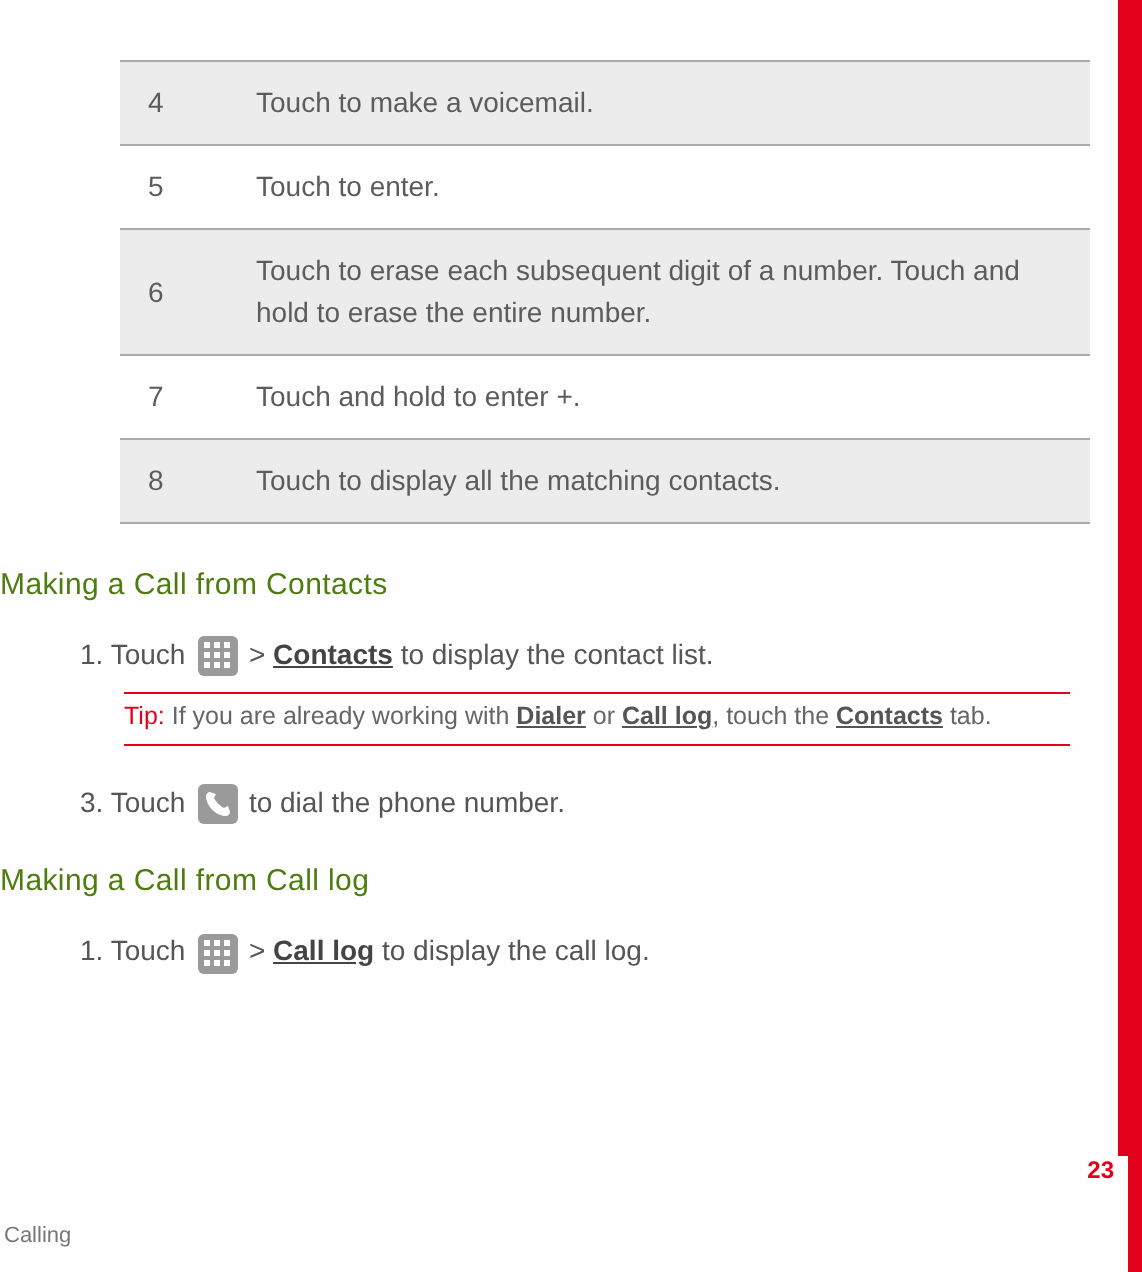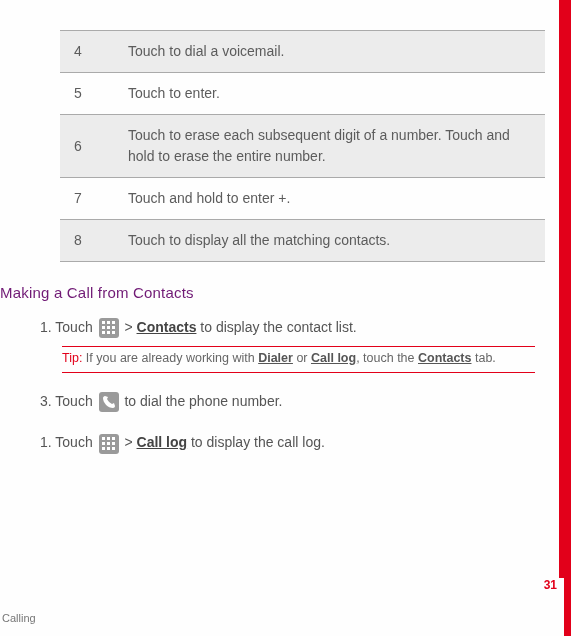--- a/index.html
+++ b/index.html
@@ -53,21 +53,21 @@
     color: #5c5c5c;
     line-height: 1.5;
     vertical-align: middle;
   }
   table tr:nth-child(odd) td { background: #ececec; }
   table tr:nth-child(even) td { background: #fefefe; }
   table td:first-child { width: 54px; }
   h2 {
     font-size: 15px;
     font-weight: normal;
-    color: #701a75;
+    color: #4d7c0f;
     margin: 0 0 16px 0;
     letter-spacing: 0.2px;
   }
   .steps { margin-left: 40px; margin-bottom: 20px; }
   .step {
     font-size: 14px;
     color: #555;
     margin-bottom: 14px;
     line-height: 1.5;
   }
@@ -101,29 +101,29 @@
     bottom: 12px;
     font-size: 11px;
     color: #777;
   }
 </style>
 </head>
 <body>
 
 <div class="vbar-full"></div>
 <div class="vbar-narrow"></div>
-<div class="page-number">31</div>
+<div class="page-number">23</div>
 
 <div class="content">
 
   <table>
     <tbody>
         <tr>
           <td>4</td>
-          <td>Touch to dial a voicemail.</td>
+          <td>Touch to make a voicemail.</td>
         </tr>
     <tr>
           <td>5</td>
           <td>Touch to enter.</td>
         </tr>
     <tr>
           <td>6</td>
           <td>Touch to erase each subsequent digit of a number. Touch and hold to erase the entire number.</td>
         </tr>
     <tr>
@@ -167,20 +167,21 @@
       <span>3. Touch </span>
       <span class="icon-box">
         <svg width="16" height="16" viewBox="0 0 16 16">
             <path fill="#fff" d="M4 2c-1 0-2 1-2 2 0 5 5 10 10 10 1 0 2-1 2-2l-1-3-2 1c-2-1-4-3-5-5l1-2z"></path>
           </svg>
       </span>
       <span> to dial the phone number.</span>
     </div>
   </div>
 
+  <h2>Making a Call from Call log</h2>
   <div class="steps">
     <div class="step">
       <span>1. Touch </span>
       <span class="icon-box">
         <svg width="16" height="16" viewBox="0 0 16 16">
             <g fill="#fff">
               <rect x="1" y="1" width="3" height="3"></rect>
               <rect x="6" y="1" width="3" height="3"></rect>
               <rect x="11" y="1" width="3" height="3"></rect>
               <rect x="1" y="6" width="3" height="3"></rect>

